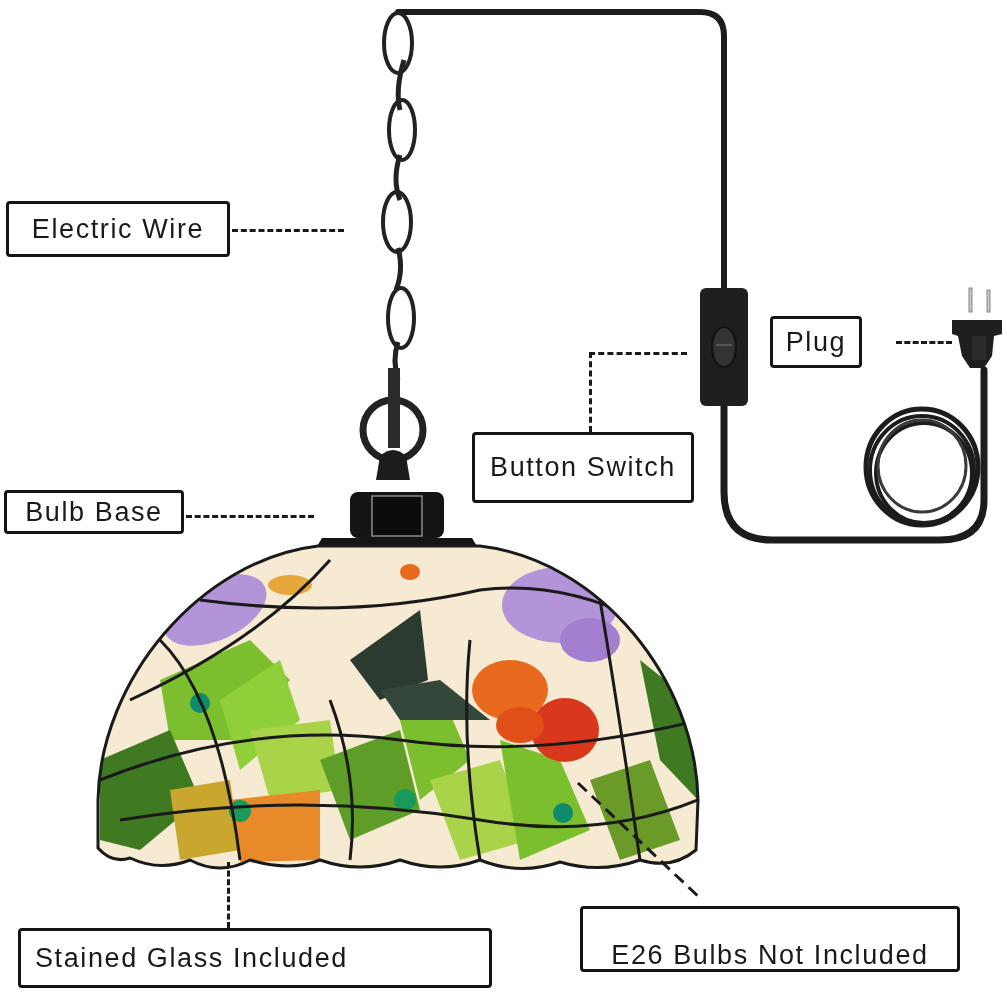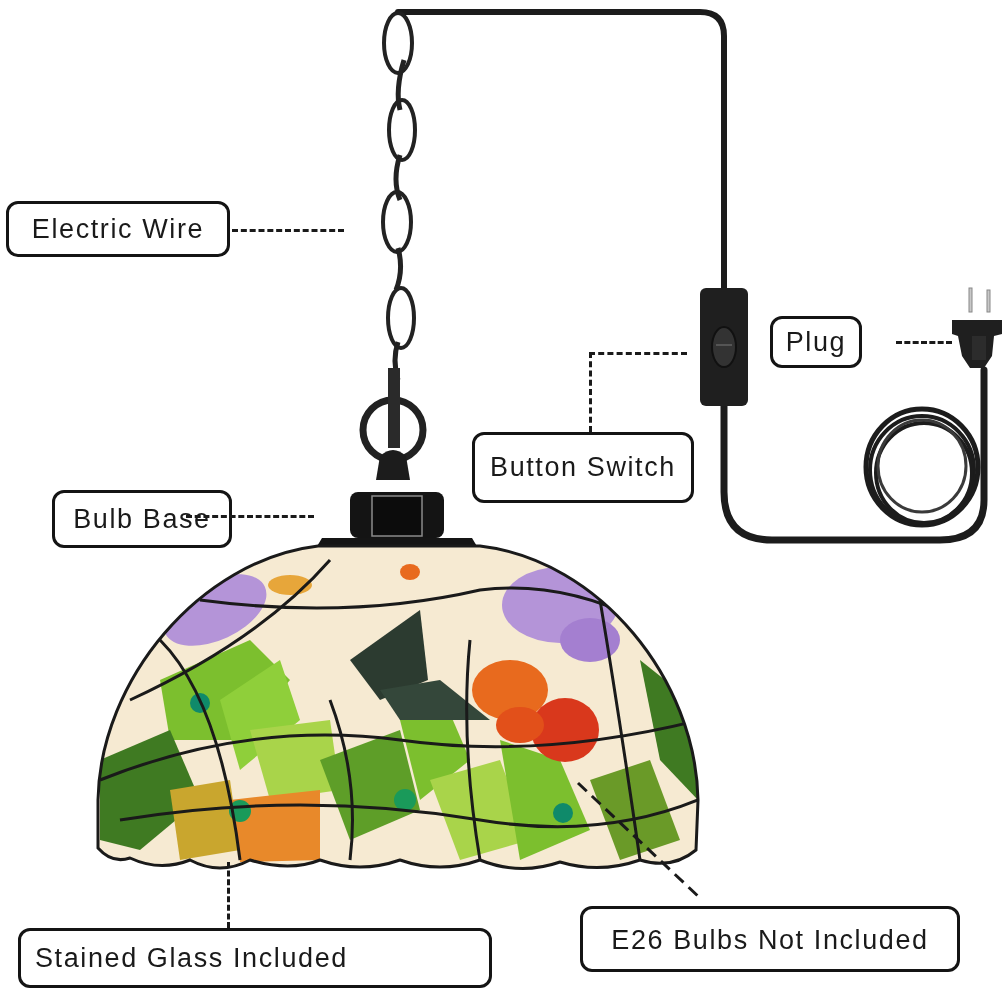--- a/index.html
+++ b/index.html
@@ -1,21 +1,21 @@
 <!DOCTYPE html>
 <html><head>
   <meta charset="utf-8">
   <style>
     html, body { margin: 0; padding: 0; background: #ffffff; }
     body { width: 1007px; height: 992px; position: relative; overflow: hidden;
            font-family: "Liberation Sans", "DejaVu Sans", sans-serif; }
     .canvas { position: absolute; left: 0; top: 0; width: 1007px; height: 992px; }
     .label {
       position: absolute; box-sizing: border-box;
-      border: 3px solid #141414; border-radius: 12px;
+      border: 3px solid #141414; border-radius: 4px;
       background: #ffffff; color: #1a1a1a;
       font-size: 27px; letter-spacing: 1.6px; line-height: 1;
       display: flex; align-items: center; justify-content: center;
       white-space: nowrap;
     }
     .leader { position: absolute; border-color: #1a1a1a; }
     .leader.h { border-top: 3px dashed #1a1a1a; height: 0; }
     .leader.v { border-left: 3px dashed #1a1a1a; width: 0; }
   </style>
 </head>
@@ -147,29 +147,29 @@
   <div class="leader h" style="left:896px; top:341px; width:56px;"></div>
 
   
   <div class="label" style="left:472px; top:432px; width:222px; height:71px;">
     <span>Button Switch</span>
   </div>
   <div class="leader v" style="left:589px; top:352px; height:80px;"></div>
   <div class="leader h" style="left:589px; top:352px; width:98px;"></div>
 
   
-  <div class="label" style="left:4px; top:490px; width:180px; height:58px;margin-left:48px;">
+  <div class="label" style="left:4px; top:490px; width:180px; height:44px;">
     <span>Bulb Base</span>
   </div>
   <div class="leader h" style="left:186px; top:515px; width:128px;"></div>
 
   
   <div class="label" style="left:18px; top:928px; width:474px; height:60px; justify-content:flex-start; padding-left:14px;">
     <span>Stained Glass Included</span>
   </div>
   <div class="leader v" style="left:227px; top:862px; height:66px;"></div>
 
   
-  <div class="label" style="left:580px; top:906px; width:380px; height:66px; align-items:flex-start; padding-top:18px;">
+  <div class="label" style="left:580px; top:906px; width:380px; height:66px; align-items:flex-end; padding-top:18px;">
     <span>E26 Bulbs Not Included</span>
   </div>
 
 </div>
 
 </body></html>

